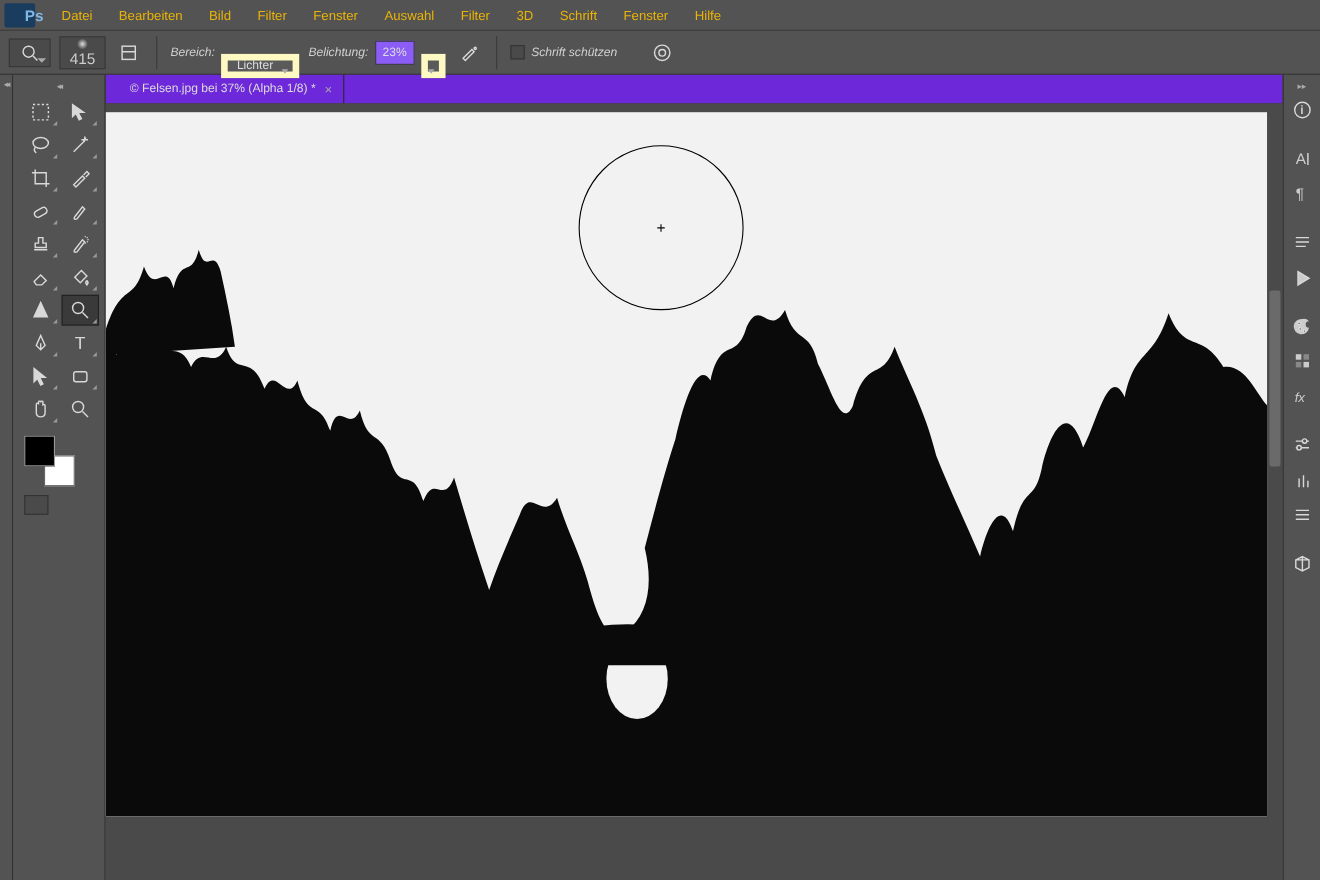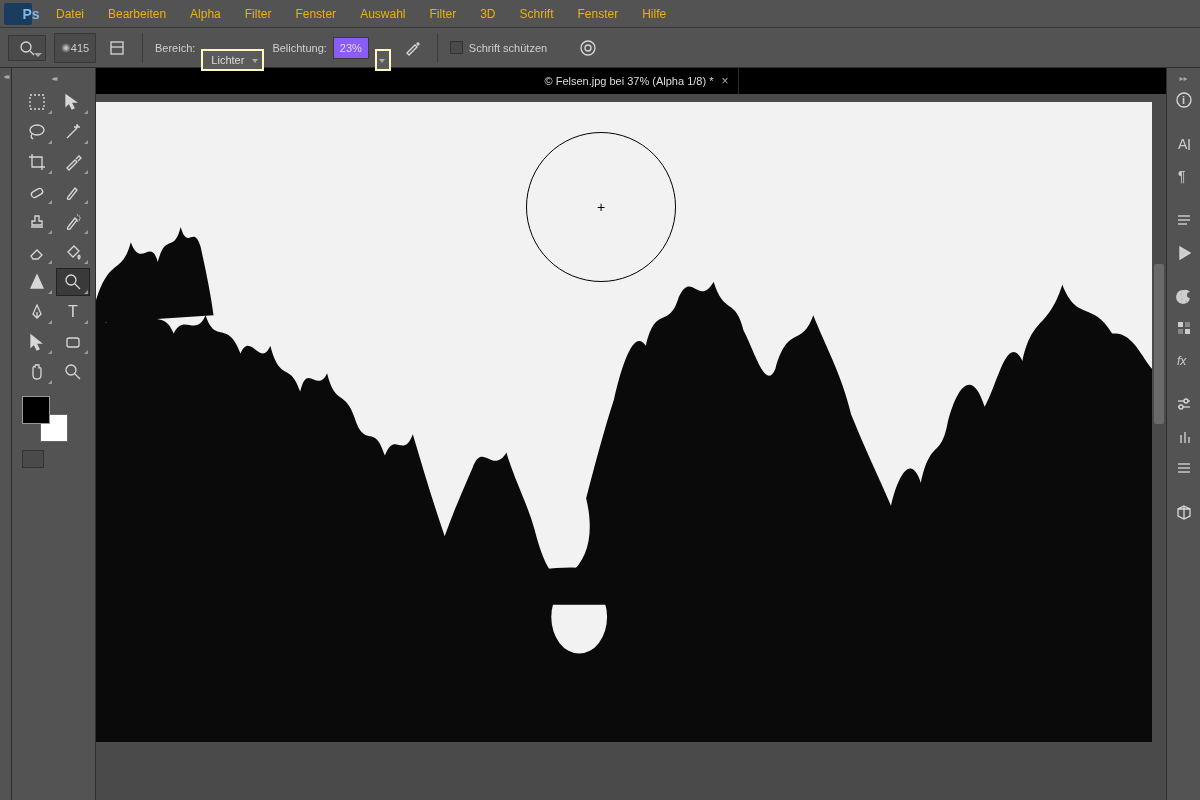--- a/index.html
+++ b/index.html
@@ -7,25 +7,25 @@
 
 
 .menubar { height: 28px; background: #535353; display: flex; align-items: center; padding: 0 4px; border-bottom: 1px solid #383838; }
 .ps-logo { width: 28px; height: 22px; background: #1a3c5f; color: #7fb7e8; font-weight: bold; font-size: 14px; display: flex; align-items: center; justify-content: center; border-radius: 2px; margin-right: 12px; padding-left: 26px; }
 .menu-item { padding: 0 12px; height: 28px; display: flex; align-items: center; color: #eab308; cursor: pointer; }
 
 
 .optionsbar { height: 40px; background: #535353; display: flex; align-items: center; padding: 0 8px; gap: 8px; border-bottom: 1px solid #2e2e2e; }
 .tool-preset { width: 38px; height: 26px; background: #4a4a4a; border: 1px solid #383838; display: flex; align-items: center; justify-content: center; position: relative; }
 .tool-preset::after { content: ""; position: absolute; right: 3px; bottom: 3px; border-left: 4px solid transparent; border-right: 4px solid transparent; border-top: 4px solid #aaa; }
-.brush-preview { width: 42px; height: 30px; background: #4a4a4a; border: 1px solid #383838; display: flex; flex-direction: row; align-items: center; justify-content: center; font-size: 11px; }
+.brush-preview { width: 42px; height: 30px; background: #4a4a4a; border: 1px solid #383838; display: flex; flex-direction: column; align-items: center; justify-content: center; font-size: 14px; }
 .brush-dot { width: 10px; height: 10px; border-radius: 50%; background: radial-gradient(circle, #ddd 0%, #4a4a4a 70%); }
 .opt-group { display: flex; align-items: center; gap: 6px; }
-.opt-label { color: #d0d0d0; font-size: 11px; }
-.dropdown { height: 22px; background: #5a5a5a; border: 2px solid #fef9c3; color: #ddd; padding: 0 18px 0 8px; font-size: 11px; display: flex; align-items: center; position: relative; min-width: 60px; margin-top: 24px; }
+.opt-label { color: #d0d0d0; font-size: 11px; font-style: italic; }
+.dropdown { height: 22px; background: #5a5a5a; border: 6px solid #fef9c3; color: #ddd; padding: 0 18px 0 8px; font-size: 11px; display: flex; align-items: center; position: relative; min-width: 60px; margin-top: 24px; }
 .dropdown::after { content: ""; position: absolute; right: 4px; top: 8px; border-left: 3px solid transparent; border-right: 3px solid transparent; border-top: 4px solid #aaa; }
 .value-box { height: 22px; background: #8b5cf6; border: 1px solid #3a3a3a; color: #ddd; padding: 0 6px; font-size: 11px; display: flex; align-items: center; min-width: 36px; }
 .icon-btn { width: 26px; height: 26px; background: #535353; display: flex; align-items: center; justify-content: center; border: 1px solid transparent; }
 .checkbox-empty { width: 13px; height: 13px; background: #4a4a4a; border: 1px solid #333; }
 .sep { width: 1px; height: 30px; background: #3a3a3a; margin: 0 4px; }
 
 
 .main { display: flex; height: calc(800px - 28px - 40px); }
 
 
@@ -40,21 +40,21 @@
 .swatch-fg { position: absolute; top: 0; left: 0; width: 28px; height: 28px; background: #000; border: 1px solid #999; z-index: 2; }
 .swatch-bg { position: absolute; bottom: 0; right: 0; width: 28px; height: 28px; background: #fff; border: 1px solid #666; }
 .mask-mode { margin: 8px 0 0 10px; display: flex; gap: 4px; }
 .mask-btn { width: 22px; height: 18px; border: 1px solid #333; background: #4a4a4a; }
 
 
 .left-strip { width: 12px; background: #535353; border-right: 1px solid #2e2e2e; display: flex; align-items: flex-start; justify-content: center; padding-top: 4px; }
 
 
 .canvas-wrap { flex: 1; display: flex; flex-direction: column; background: #3a3a3a; }
-.doc-tabs { height: 26px; background: #000000; display: flex; align-items: center; padding-left: 12px; justify-content: center; }
+.doc-tabs { height: 26px; background: #6d28d9; display: flex; align-items: center; padding-left: 12px; }
 .doc-tab { height: 26px; padding: 0 10px; display: flex; align-items: center; gap: 8px; color: #ddd; font-size: 11px; border-right: 1px solid #2a2a2a; }
 .close-x { font-size: 12px; color: #aaa; cursor: pointer; }
 .canvas-viewport { flex: 1; background: #4a4a4a; position: relative; overflow: hidden; }
 .canvas-inner { position: absolute; left: 0; right: 14px; top: 8px; bottom: 0; background: #4a4a4a; }
 .image-canvas { position: absolute; left: 0; top: 0; right: 0; height: 640px; background: #f2f2f2; overflow: hidden; }
 .scrollbar-v { position: absolute; right: 0; top: 0; bottom: 0; width: 14px; background: #4a4a4a; }
 .scroll-thumb { position: absolute; left: 2px; right: 2px; top: 170px; height: 160px; background: #6a6a6a; border-radius: 2px; }
 .brush-cursor { position: absolute; width: 150px; height: 150px; border: 1px solid #000; border-radius: 50%; left: 430px; top: 30px; display: flex; align-items: center; justify-content: center; }
 .brush-cross { font-size: 14px; color: #000; font-weight: 100; }
 
@@ -71,21 +71,21 @@
 svg { width: 18px; height: 18px; stroke: #d8d8d8; fill: none; stroke-width: 1.3; }
 .tool-btn svg { width: 20px; height: 20px; }
 </style>
 </head>
 <body>
 
 <div class="menubar">
   <div class="ps-logo">Ps</div>
   <div class="menu-item">Datei</div>
   <div class="menu-item">Bearbeiten</div>
-  <div class="menu-item">Alpha</div>
+  <div class="menu-item">Bild</div>
   <div class="menu-item">Filter</div>
   <div class="menu-item">Fenster</div>
   <div class="menu-item">Auswahl</div>
   <div class="menu-item">Filter</div>
   <div class="menu-item">3D</div>
   <div class="menu-item">Schrift</div>
   <div class="menu-item">Fenster</div>
   <div class="menu-item">Hilfe</div>
 </div>
 

